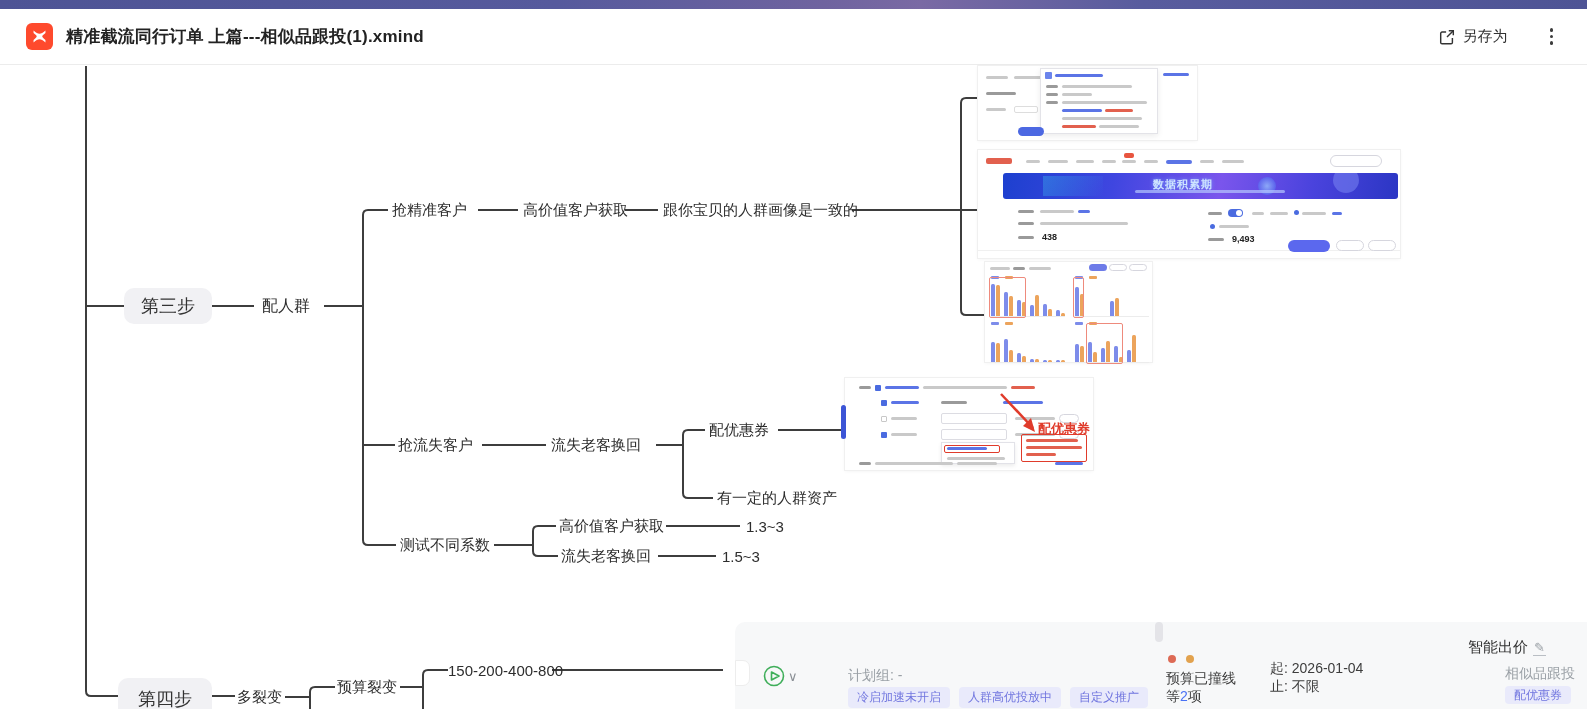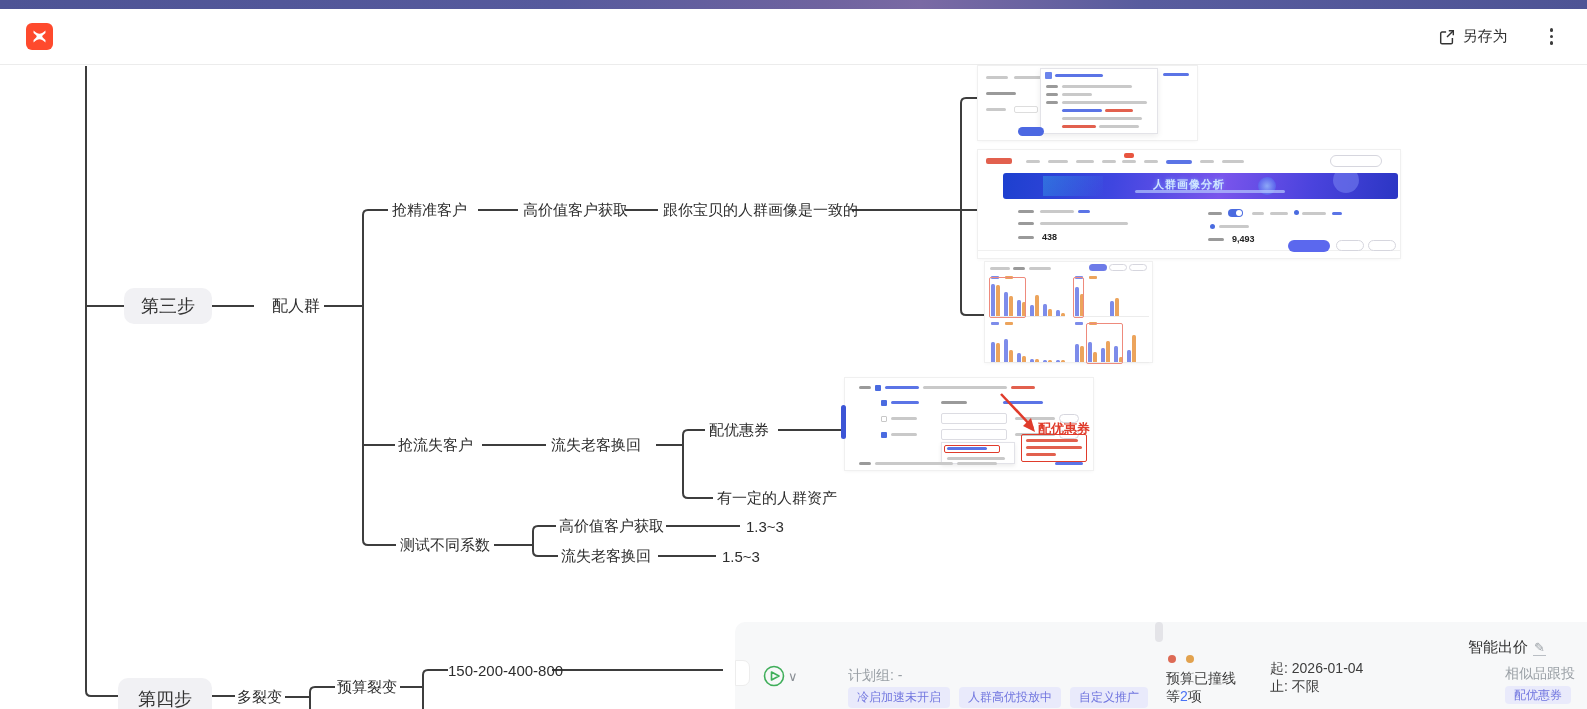--- a/index.html
+++ b/index.html
@@ -102,20 +102,21 @@
 <body>
 
 <div class="topstrip"></div>
 
 <div class="header">
   <div class="logo">
     <svg width="17" height="17" viewBox="0 0 20 20">
         <path d="M3 3 C9 8 11 8 17 3 L17 6 C12 10 12 10 17 14 L17 17 C11 12 9 12 3 17 L3 14 C8 10 8 10 3 6 Z" fill="#fff"></path>
       </svg>
   </div>
+  <div class="doc-title">精准截流同行订单 上篇---相似品跟投(1).xmind</div>
   <div class="header-right">
     <div class="saveas">
       <svg width="18" height="18" viewBox="0 0 20 20" fill="none" stroke="#333" stroke-width="1.6">
         <path d="M16 11 v5 a1.5 1.5 0 0 1 -1.5 1.5 h-10 a1.5 1.5 0 0 1 -1.5 -1.5 v-10 a1.5 1.5 0 0 1 1.5 -1.5 H9"></path>
         <path d="M12 3 h5 v5"></path>
           <path d="M17 3 L10 10"></path>
       </svg>
       <span>另存为</span>
     </div>
     <div class="kebab">
@@ -149,21 +150,21 @@
     <path d="M658 491 L716 491"></path>
     <path d="M212 631 L235 631"></path>
     <path d="M285 632 L310 632"></path>
     <path d="M335 622 L315 622 Q310 622 310 627 L310 644"></path>
     <path d="M400 622 L423 622"></path>
     <path d="M448 605 L428 605 Q423 605 423 610 L423 644"></path>
     <path d="M552 605 L723 605"></path>
   </svg>
 
   <div class="step-node" style="left:124px;top:223px;width:88px;height:36px">第三步</div>
-  <div class="mnode" style="left:272px;top:241px;font-size:16px">配人群</div>
+  <div class="mnode" style="left:262px;top:241px;font-size:16px">配人群</div>
   <div class="mnode" style="left:392px;top:145px">抢精准客户</div>
   <div class="mnode" style="left:523px;top:145px">高价值客户获取</div>
   <div class="mnode" style="left:663px;top:145px">跟你宝贝的人群画像是一致的</div>
   <div class="mnode" style="left:398px;top:380px">抢流失客户</div>
   <div class="mnode" style="left:551px;top:380px">流失老客换回</div>
   <div class="mnode" style="left:709px;top:365px">配优惠券</div>
   <div class="mnode" style="left:717px;top:433px">有一定的人群资产</div>
   <div class="mnode" style="left:400px;top:480px">测试不同系数</div>
   <div class="mnode" style="left:559px;top:461px">高价值客户获取</div>
   <div class="mnode" style="left:746px;top:461px">1.3~3</div>
@@ -213,21 +214,21 @@
       <div class="tbar" style="position:absolute;left:166px;top:10px;width:14px"></div>
       <div class="tbar bl" style="position:absolute;left:188px;top:10px;width:26px;height:3.5px"></div>
       <div class="tbar" style="position:absolute;left:222px;top:10px;width:14px"></div>
       <div class="tbar" style="position:absolute;left:244px;top:10px;width:22px"></div>
       <div class="outl-pill" style="left:352px;top:5px;width:52px;height:12px;border-radius:6px"></div>
     </div>
     <div class="banner" style="left:25px;top:23px;right:2px;height:26px">
       <div style="position:absolute;left:255px;top:4px;width:18px;height:18px;border-radius:50%;background:radial-gradient(circle,#9fd0ff 0%,#5a6cf0 70%);opacity:.7"></div>
       <div style="position:absolute;left:330px;top:-6px;width:26px;height:26px;border-radius:50%;background:#7f8cf5;opacity:.5"></div>
       <div style="position:absolute;left:40px;top:3px;width:60px;height:20px;background:linear-gradient(120deg,#3fc6f0,transparent);opacity:.35"></div>
-      <span class="banner-title" style="left:150px;top:4px">人群画像分析</span>
+      <span class="banner-title" style="left:150px;top:4px">数据积累期</span>
       <div style="position:absolute;left:132px;top:17px;width:150px;height:2.5px;background:#bcd0ff;opacity:.65;border-radius:2px"></div>
     </div>
     <div>
       <div class="tbar d" style="position:absolute;left:40px;top:60px;width:16px"></div>
       <div class="tbar" style="position:absolute;left:62px;top:60px;width:34px"></div>
       <div class="tbar bl" style="position:absolute;left:100px;top:60px;width:12px"></div>
       <div class="tbar d" style="position:absolute;left:40px;top:72px;width:16px"></div>
       <div class="tbar" style="position:absolute;left:62px;top:72px;width:88px"></div>
       <div class="tbar d" style="position:absolute;left:40px;top:86px;width:16px"></div>
       <span class="bignum" style="left:64px;top:82px">438</span>

